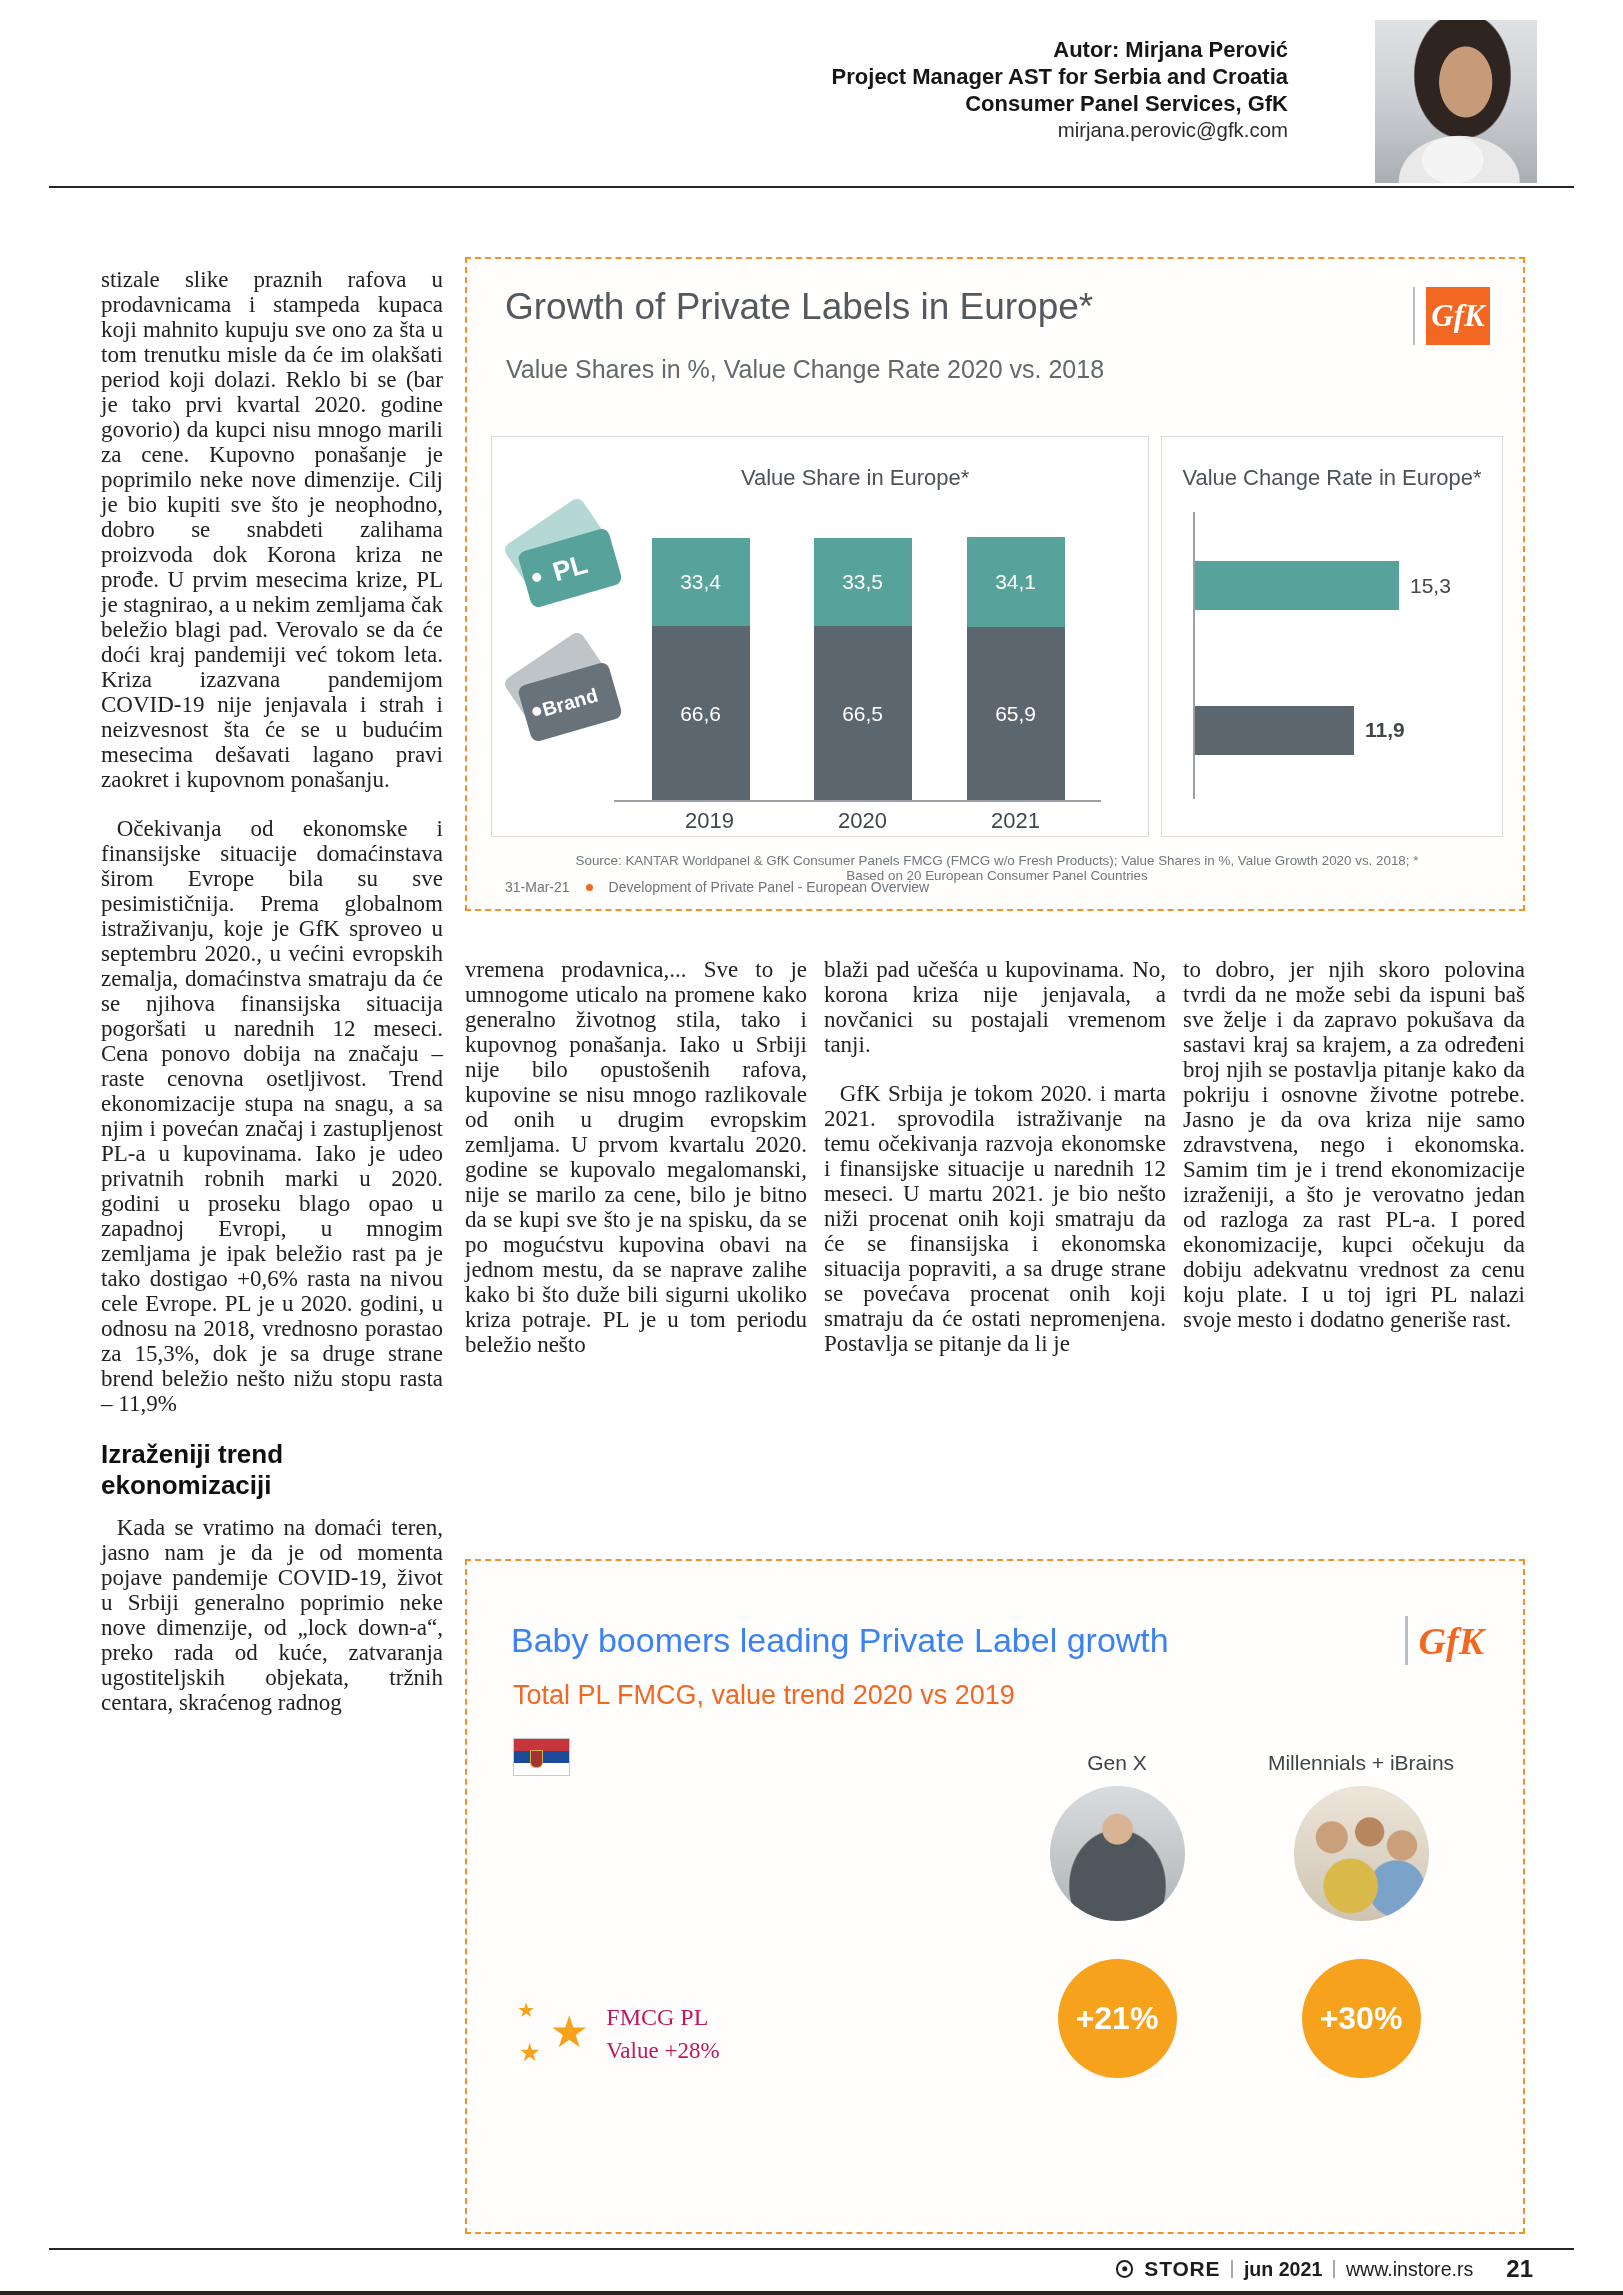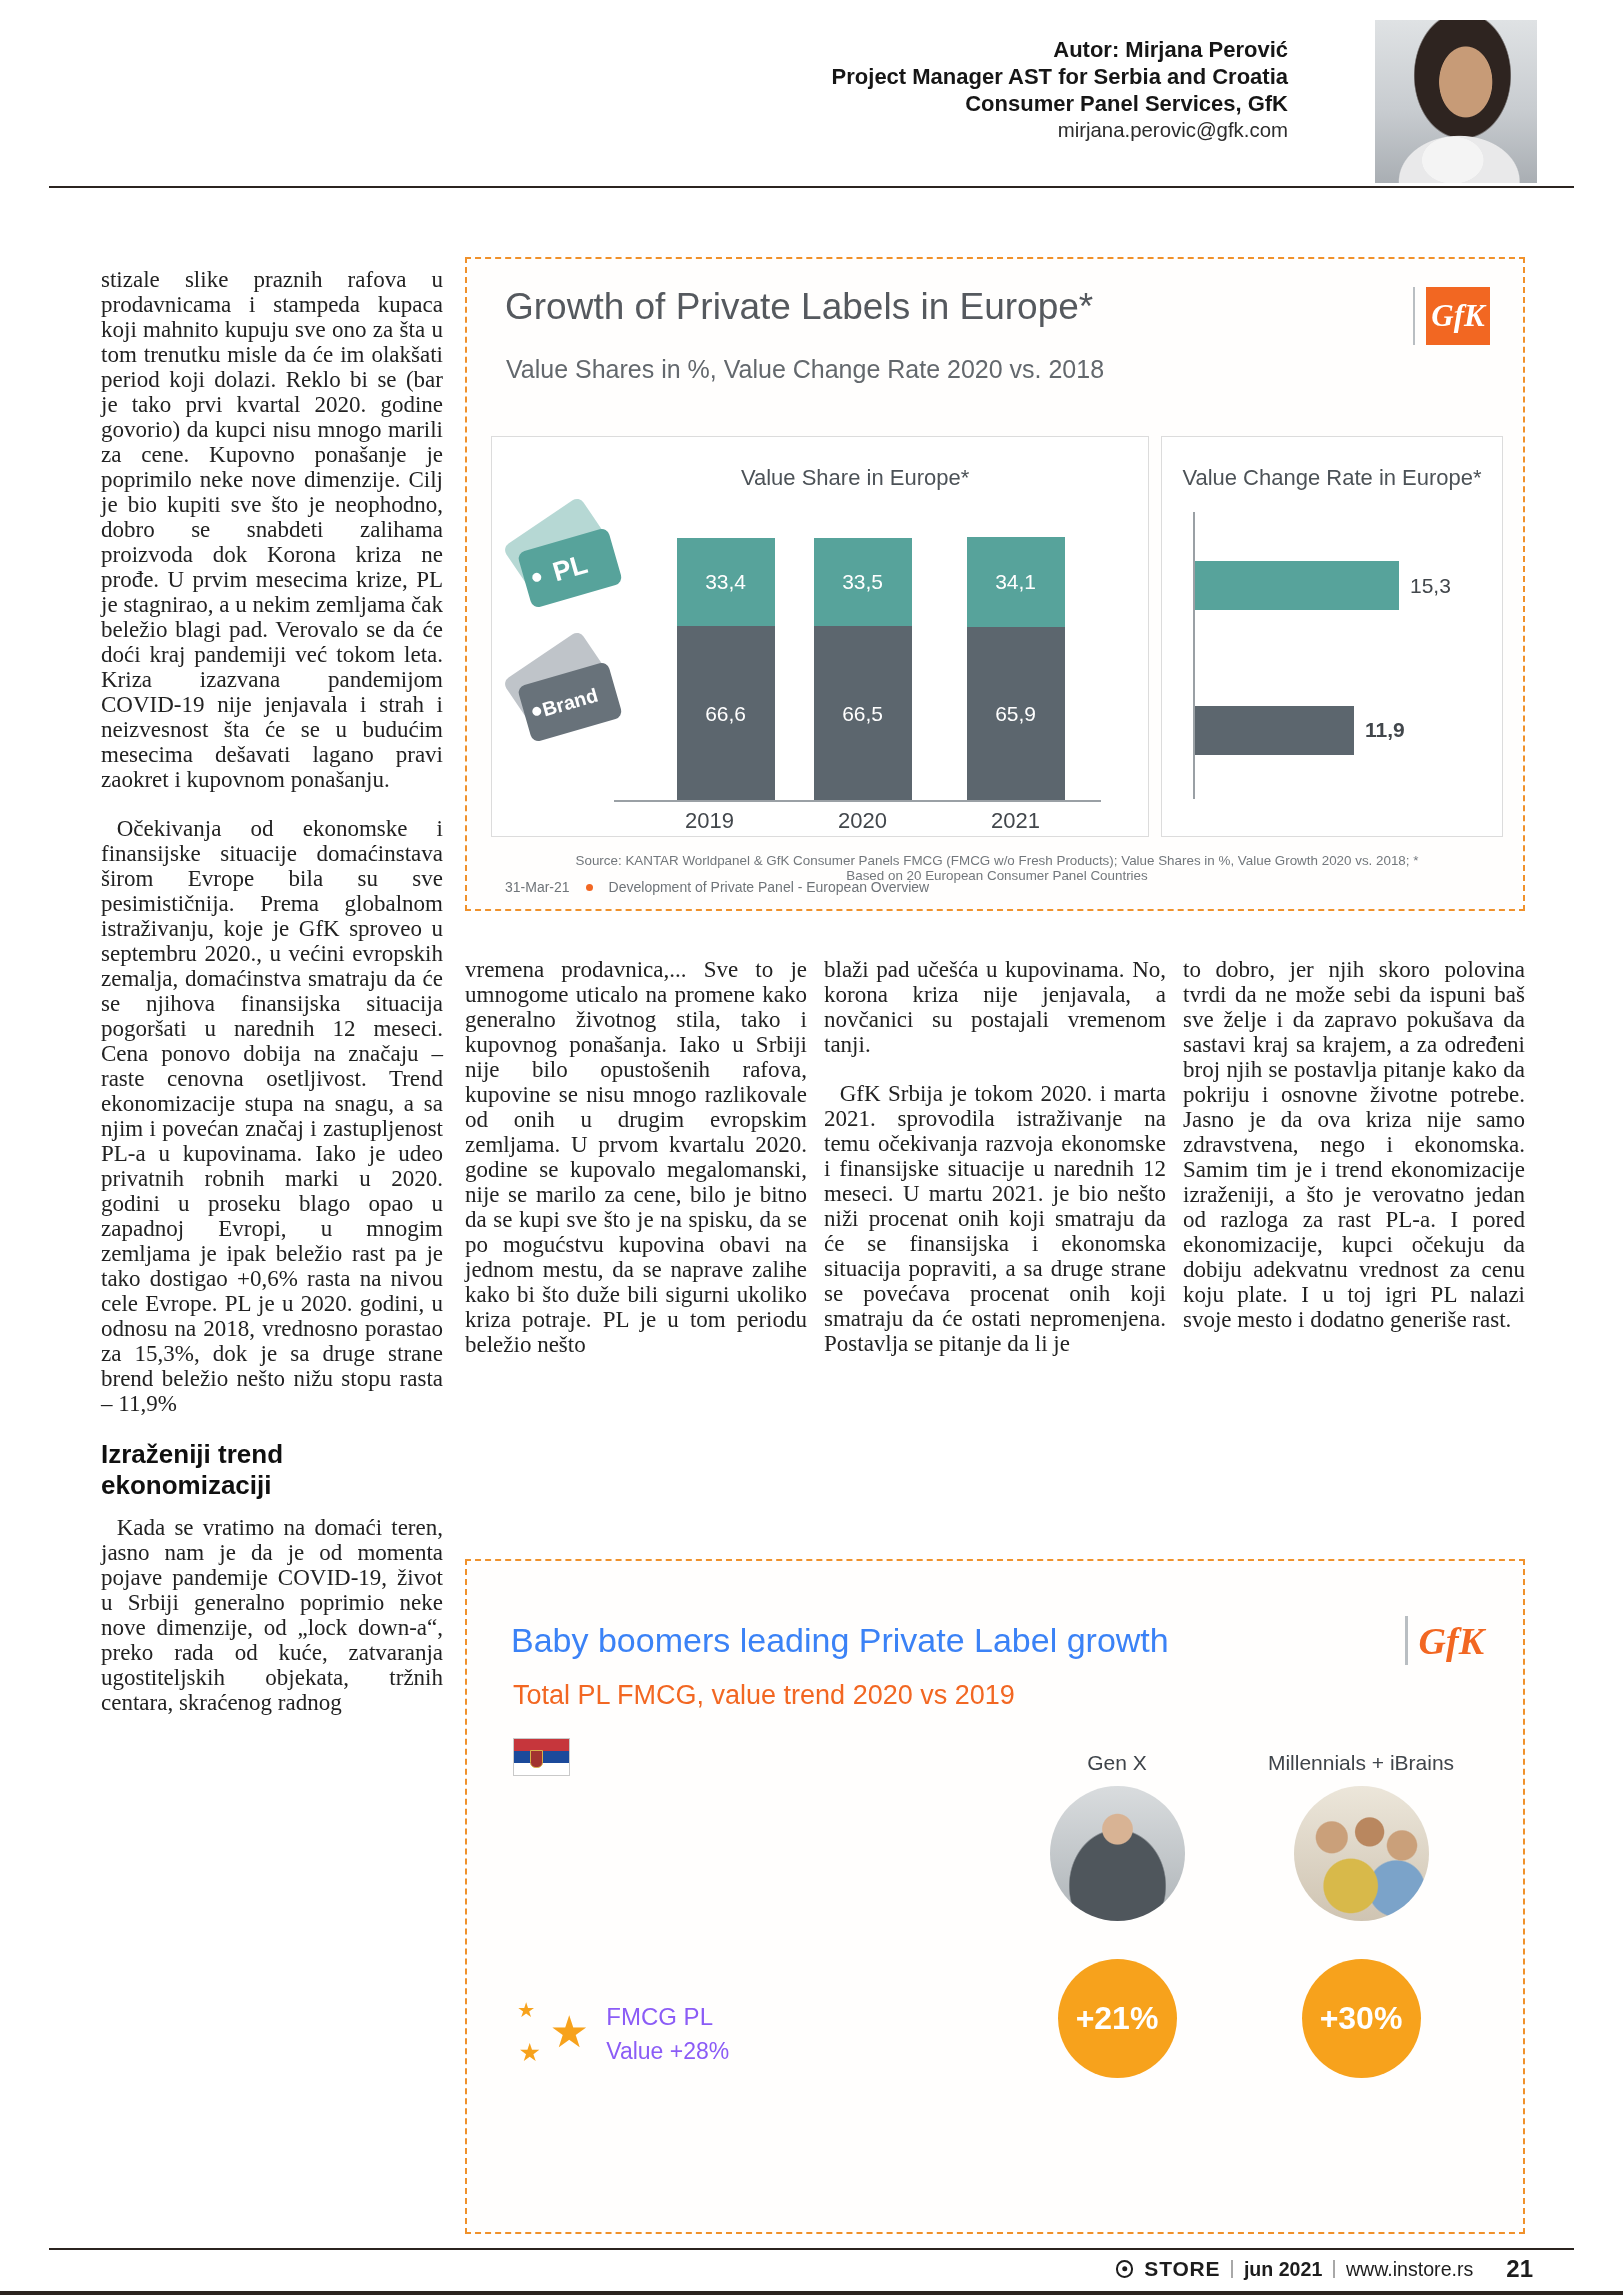--- a/index.html
+++ b/index.html
@@ -72,21 +72,21 @@
   .tag-pl .tag-echo { background:#7ab8b1; } .tag-brand .tag-echo { background:#8a949c; }
   .tag-label { position:absolute; left:15.7px; top:27px; width:94px; height:58px; border-radius:7.9px;
     transform:rotate(-16deg); display:flex; align-items:center; justify-content:center;
     color:#fff; font-weight:bold; font-family:"Liberation Sans","DejaVu Sans",sans-serif; }
   .tag-pl .tag-label { background:#57a39b; font-size:27px; }
   .tag-brand .tag-label { background:#68727a; font-size:19.6px; }
   .tag-label::before { content:''; position:absolute; left:7.9px; top:50%; transform:translateY(-50%);
     width:9.4px; height:9.4px; border-radius:50%; background:#fff; }
 
   .stack { position:absolute; bottom:35px; width:98px; display:flex; flex-direction:column; }
-  .s1 { left:185px; } .s2 { left:322px; } .s3 { left:475px; }
+  .s1 { left:160px; } .s2 { left:322px; } .s3 { left:475px; }
   .seg { display:flex; align-items:center; justify-content:center; color:#fff;
     font-family:"Liberation Sans","DejaVu Sans",sans-serif; font-size:21px; }
   .seg.teal  { background:#57a39b; }
   .seg.slate { background:#5c666e; }
   .s1 .teal { height:88px; } .s1 .slate { height:175px; }
   .s2 .teal { height:88px; } .s2 .slate { height:175px; }
   .s3 .teal { height:90px; } .s3 .slate { height:174px; }
   .xaxis { position:absolute; left:122px; width:487px; bottom:34px; height:1.6px; background:#9aa0a5; }
   .yr { position:absolute; bottom:1.6px; width:98px; text-align:center;
     font-family:"Liberation Sans","DejaVu Sans",sans-serif; font-size:22px; color:#42474c;margin-top:33px; }
@@ -146,21 +146,21 @@
   .pct { width:119px; height:119px; border-radius:50%; background:#f7a21c; margin:38px auto 0;
     display:flex; align-items:center; justify-content:center; color:#fff; font-weight:bold;
     font-family:"Liberation Sans","DejaVu Sans",sans-serif; font-size:32px; }
 
   .legend { position:absolute; left:50px; top:437px; display:flex; gap:17.3px; align-items:center; }
   .stars { position:relative; width:72px; height:72px; }
   .stars span { position:absolute; color:#f7a21c; line-height:1; }
   .star-lg  { right:0; top:12.6px; font-size:44px; }
   .star-sm1 { left:0; top:1.6px; font-size:20.4px; }
   .star-sm2 { left:1.6px; bottom:4.7px; font-size:25px; }
-  .legend-text { font-family:Liberation Sans, sans-serif; color:#8b5cf6; }
+  .legend-text { font-family:Liberation Serif, serif; color:#be185d; }
   .legend-title { font-size:24px; }
   .legend-value { font-size:23px; margin-top:6.3px; }
 
   
   .ftr { position:absolute; right:90px; top:2255px; display:flex; align-items:center; gap:11px;
     font-family:"Liberation Sans","DejaVu Sans",sans-serif; color:#1d1d1d; }
   .ftr-logo { width:17.3px; height:17.3px; border:2.4px solid #1d1d1d; border-radius:50%; position:relative; }
   .ftr-logo::after { content:''; position:absolute; left:50%; top:50%; transform:translate(-50%,-50%);
     width:5.5px; height:5.5px; border-radius:50%; background:#1d1d1d; }
   .ftr-brand { font-weight:bold; font-size:21px; letter-spacing:0.8px; }

